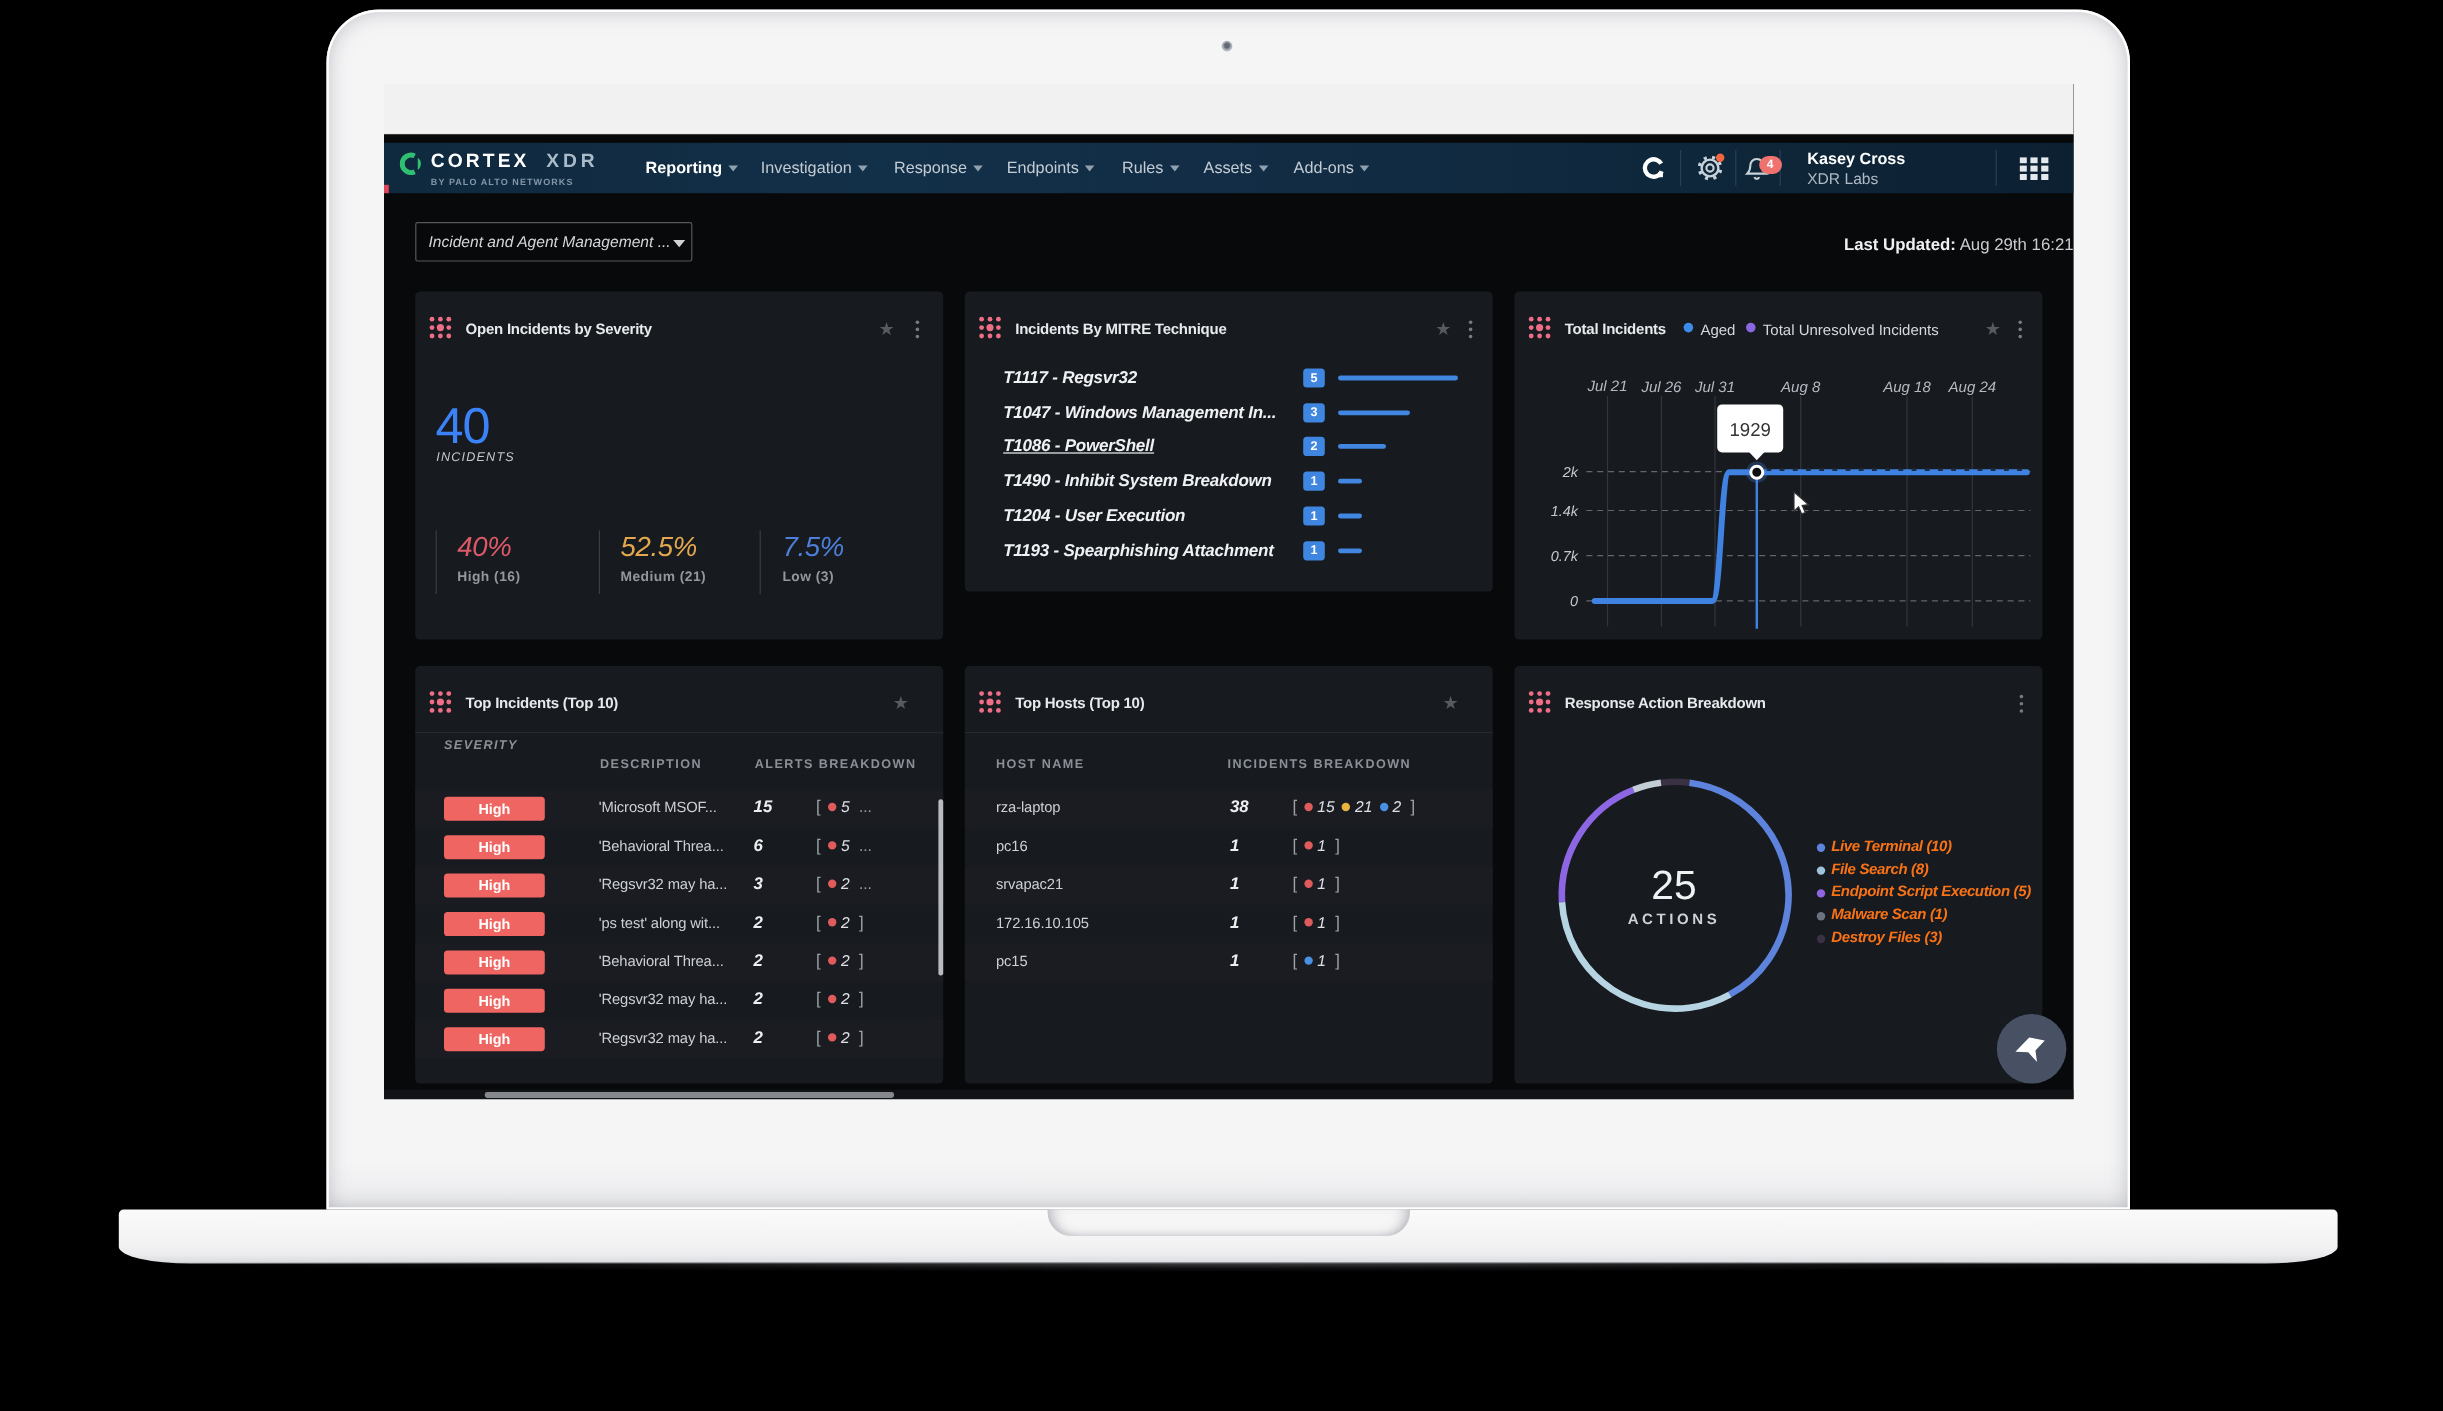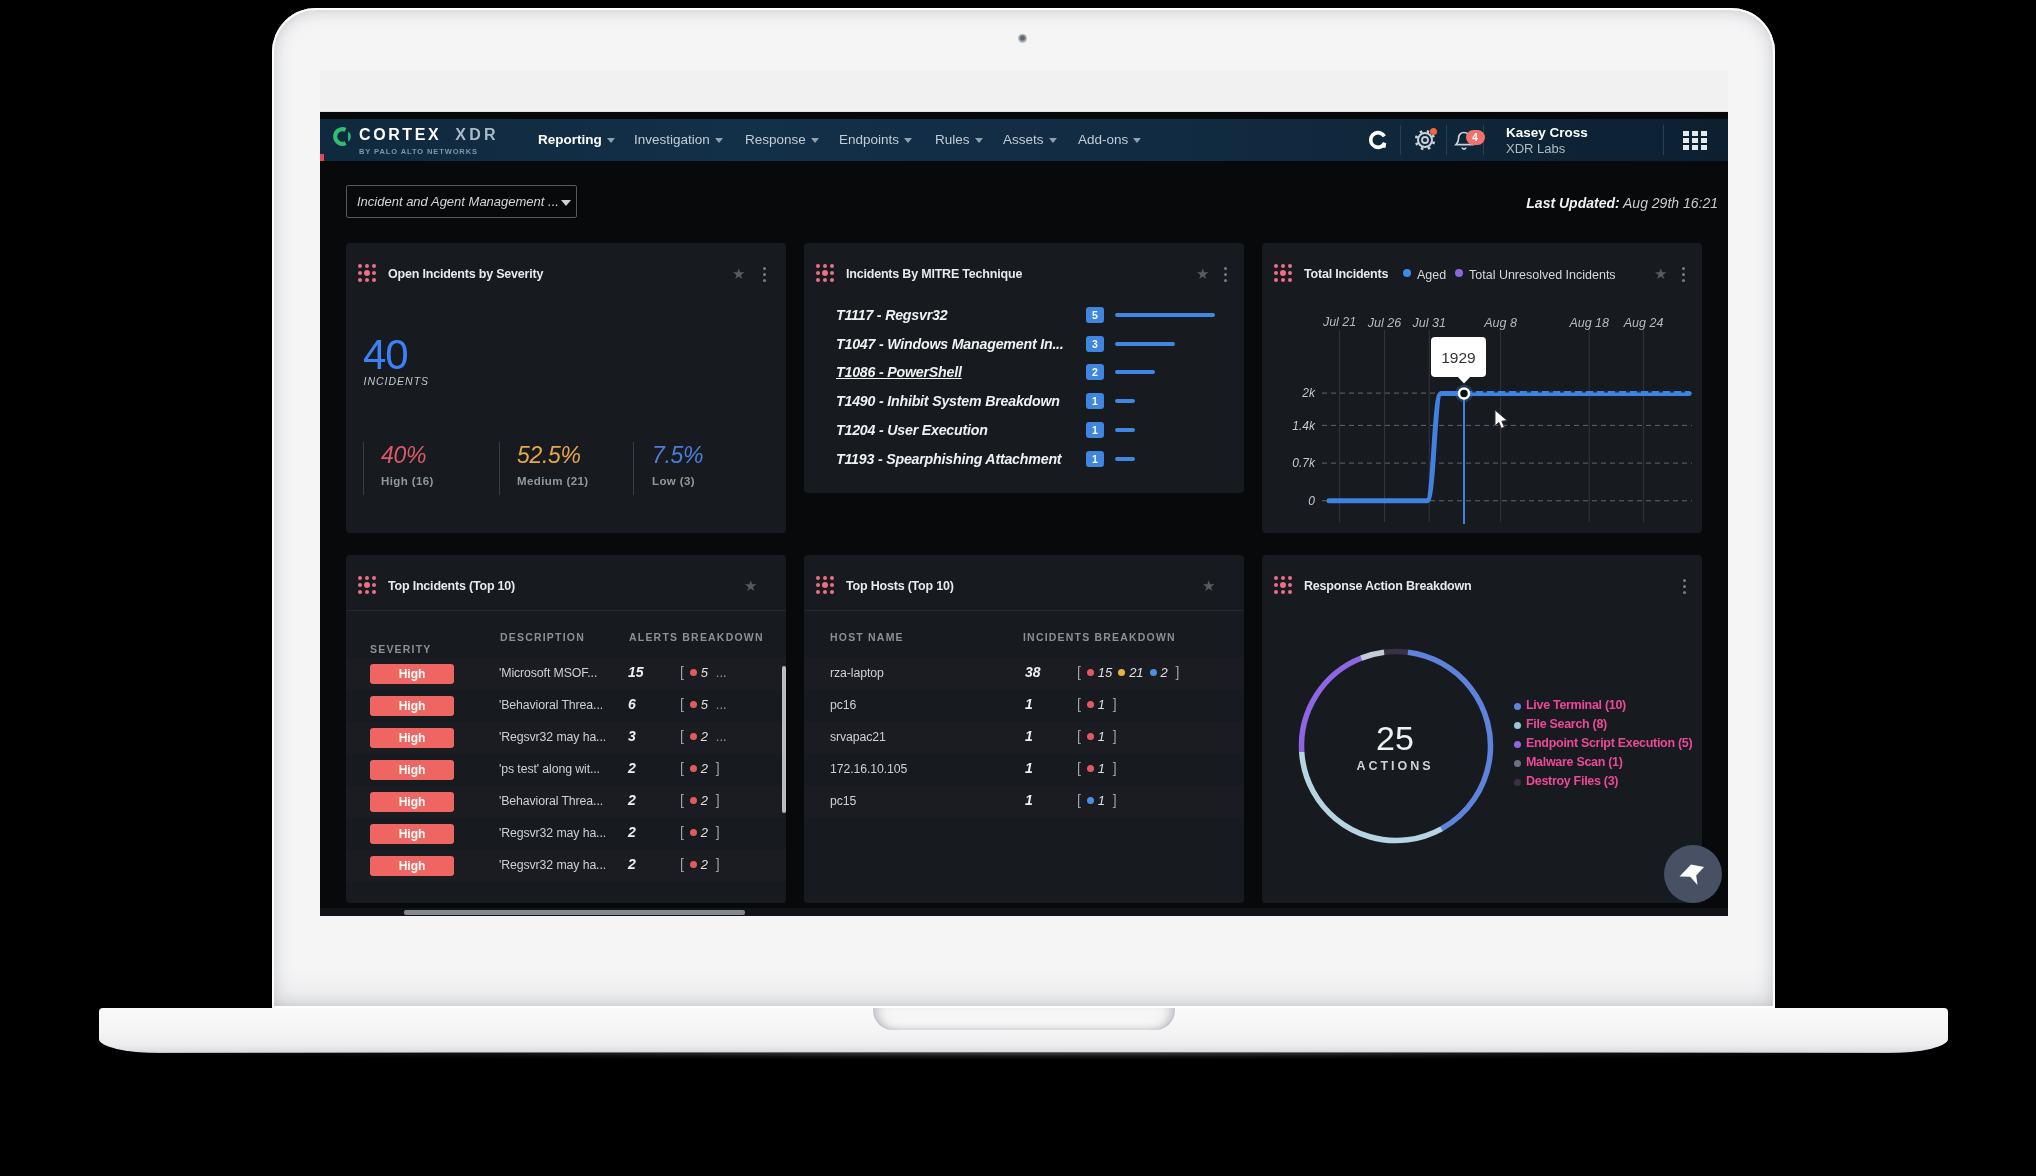--- a/index.html
+++ b/index.html
@@ -62,21 +62,21 @@
   .hline { position:absolute; height:1px; background:#26282e; left:0; width:440px; }
   .rowstripe { position:absolute; left:0; width:440px; height:32px; }
   .hibadge { position:absolute; left:24px; width:84px; height:20px; background:#ee6562; border-radius:3px;
     color:#fff; font-size:12px; font-weight:bold; text-align:center; line-height:20px; }
   .desc { position:absolute; font-size:12.3px; letter-spacing:-0.1px; color:#ccd0d5; white-space:nowrap; }
   .cnt { position:absolute; font-size:14px; font-weight:bold; font-style:italic; color:#eceef0; }
   .bk { position:absolute; font-size:14px; color:#9aa0a6; white-space:nowrap; }
   .dot { display:inline-block; width:7px; height:7px; border-radius:50%; margin:0 4px 1px 2px; }
   .bknum { color:#dde0e3; font-size:13px; font-style:italic; }
 
-  .legrow { position:absolute; font-size:12.5px; font-weight:bold; letter-spacing:-0.3px; color:#ec4899; white-space:nowrap; }
+  .legrow { position:absolute; font-size:12.5px; font-weight:bold; font-style:italic; letter-spacing:-0.3px; color:#f97316; white-space:nowrap; }
   .legdot { position:absolute; width:7px; height:7px; border-radius:50%; }
 </style>
 </head>
 <body>
 
 <div id="lid">
   <div id="cam"></div>
   <div id="screen">
     <div id="chrome"></div>
     <div id="bbar"></div>
@@ -132,21 +132,21 @@
       </svg>
     </div>
 
     <div class="abs" style="left:0;top:84px;width:4px;height:7px;background:#e14658;"></div>
 
     <div class="abs" style="left:26px;top:115px;width:231px;height:33px;border:1px solid #56585c;border-radius:2px;">
       <div class="abs" style="left:10px;top:8px;font-size:13px;font-style:italic;color:#d3d6d9;">Incident and Agent Management ...</div>
       <div class="abs" style="left:214px;top:14px;width:0;height:0;border-left:5px solid transparent;border-right:5px solid transparent;border-top:6px solid #cfd3d6;"></div>
     </div>
 
-    <div class="abs" style="right:10px;top:125px;font-size:14px;font-style:italic;color:#c9cdd1;"><b style="color:#eef0f2">Last Updated:</b> Aug 29th 16:21</div>
+    <div class="abs" style="right:0;top:125px;font-size:14px;color:#c9cdd1;"><b style="color:#eef0f2">Last Updated:</b> Aug 29th 16:21</div>
 
     <div class="card" style="left:26px;top:173px;height:290px;">
       <div class="waffle" style="left:12px;top:21px;">
         <i style="left:0;top:0"></i>
           <i style="left:7px;top:0"></i>
           <i style="left:14px;top:0"></i>
         <i style="left:0;top:7px"></i>
           <i style="left:6px;top:6px;width:6px;height:6px"></i>
           <i style="left:14px;top:7px"></i>
         <i style="left:0;top:14px"></i>
@@ -281,21 +281,21 @@
         <i style="left:0;top:7px"></i>
           <i style="left:6px;top:6px;width:6px;height:6px"></i>
           <i style="left:14px;top:7px"></i>
         <i style="left:0;top:14px"></i>
           <i style="left:7px;top:14px"></i>
           <i style="left:14px;top:14px"></i>
       </div>
       <div class="cardtitle" style="left:42px;top:24px;">Top Incidents (Top 10)</div>
       <div class="star" style="left:398px;top:22px;">★</div>
       <div class="hline" style="top:55px;"></div>
-      <div class="colhead" style="left:24px;top:88px;">SEVERITY</div>
+      <div class="colhead" style="left:24px;top:60px;font-style:italic;">SEVERITY</div>
       <div class="colhead" style="left:154px;top:76px;">DESCRIPTION</div>
       <div class="colhead" style="left:283px;top:76px;">ALERTS BREAKDOWN</div>
       <div class="hline" style="top:102.7px;"></div>
 
       <div class="rowstripe" style="top:103px;background:#1a1c22;"></div>
       <div class="rowstripe" style="top:167px;background:#1a1c22;"></div>
       <div class="rowstripe" style="top:231px;background:#1a1c22;"></div>
       <div class="rowstripe" style="top:295px;background:#1a1c22;"></div>
       <div class="hibadge" style="top:109px;">High</div>
       <div class="hibadge" style="top:141px;">High</div>

